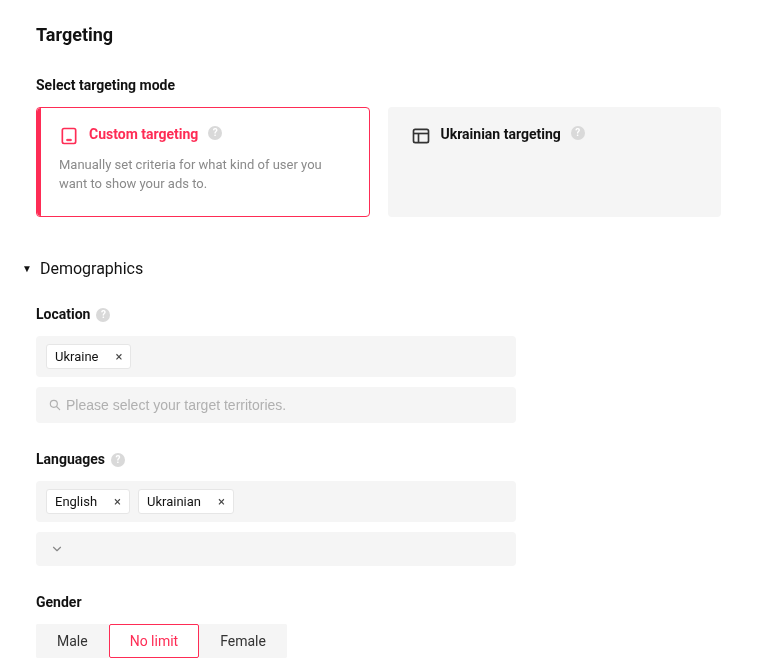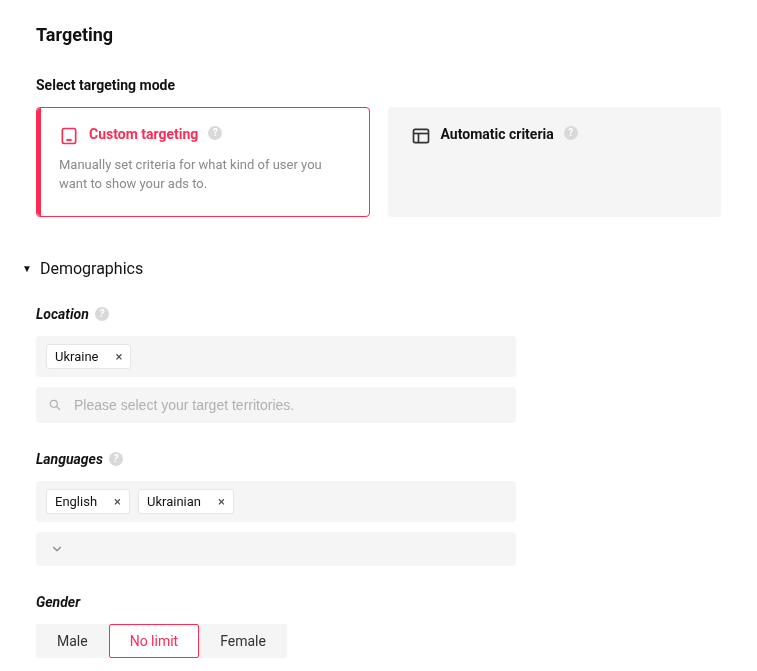--- a/index.html
+++ b/index.html
@@ -91,24 +91,23 @@
       font-size: 10px;
       color: #121212;
     }
     .section-label {
       font-size: 16px;
       color: #121212;
     }
     .field-block { margin-bottom: 28px; }
     .field-label-row {
       display: flex;
-      align-items: center;
+      align-items: flex-end;
       gap: 6px;
       margin-bottom: 14px;
-      font-style: italic;
     }
     .field-label { font-weight: 700; font-size: 14px; }
     .chips-box {
       width: 480px;
       background: #f5f5f5;
       border-radius: 4px;
       padding: 8px 10px;
       display: flex;
       flex-wrap: wrap;
       gap: 8px;
@@ -129,21 +128,21 @@
       font-size: 13px;
       color: #444;
     }
     .search-box {
       width: 480px;
       background: #f5f5f5;
       border-radius: 4px;
       padding: 10px 12px;
       display: flex;
       align-items: center;
-      gap: 12px;
+      gap: 4px;
       color: #aaa;
       justify-content: center;
     }
     .search-box input {
       border: none;
       background: transparent;
       outline: none;
       font-size: 14px;
       color: #333;
       flex: 1;
@@ -203,21 +202,21 @@
     <div class="mode-desc">Manually set criteria for what kind of user you want to show your ads to.</div>
   </div>
 
   <div class="mode-card unselected">
     <div class="mode-head">
       <svg class="mode-icon" viewBox="0 0 24 24" fill="none">
         <rect x="3" y="4" width="18" height="16" rx="2" stroke="#333" stroke-width="2"></rect>
         <line x1="3" y1="9" x2="21" y2="9" stroke="#333" stroke-width="2"></line>
         <line x1="9" y1="9" x2="9" y2="20" stroke="#333" stroke-width="2"></line>
       </svg>
-      <span class="mode-title">Automatic criteria</span>
+      <span class="mode-title">Ukrainian targeting</span>
       <span class="help-icon">?</span>
     </div>
   </div>
 </div>
 
 <div class="section-toggle">
   <span class="triangle">▼</span>
   <span class="section-label">Demographics</span>
 </div>
 

